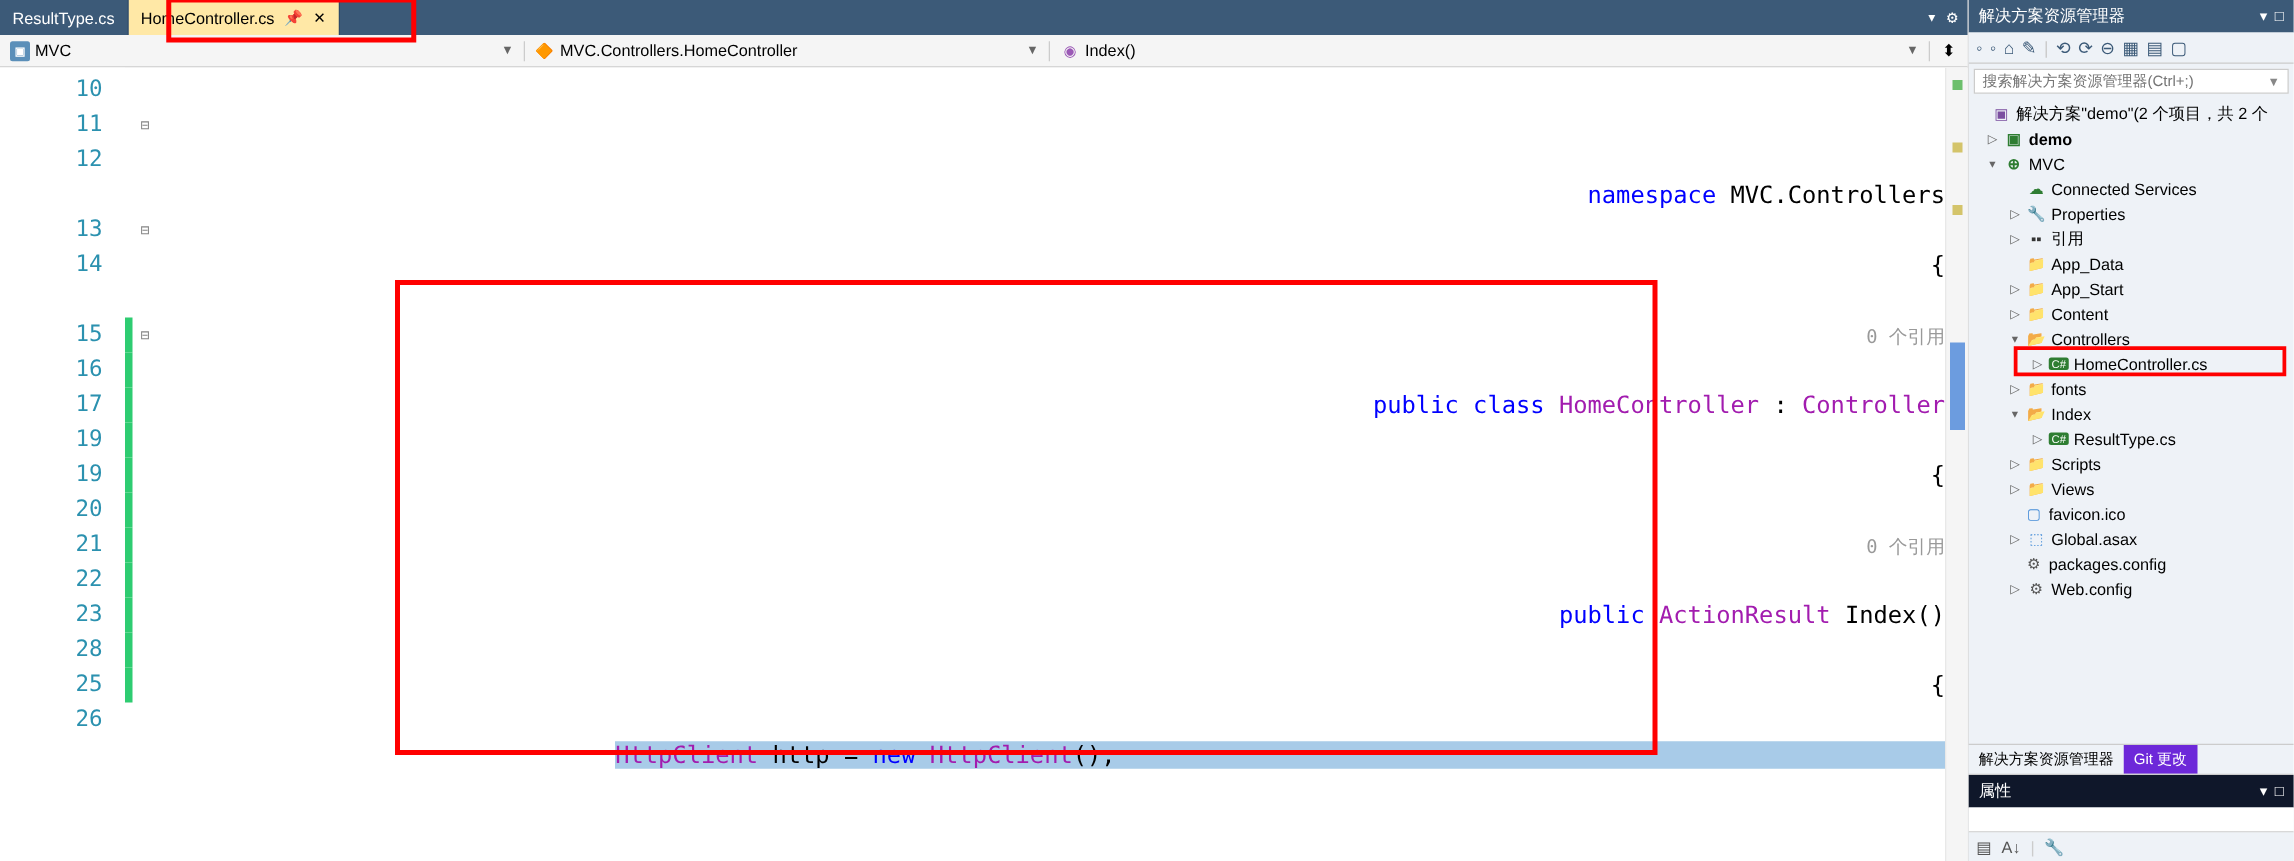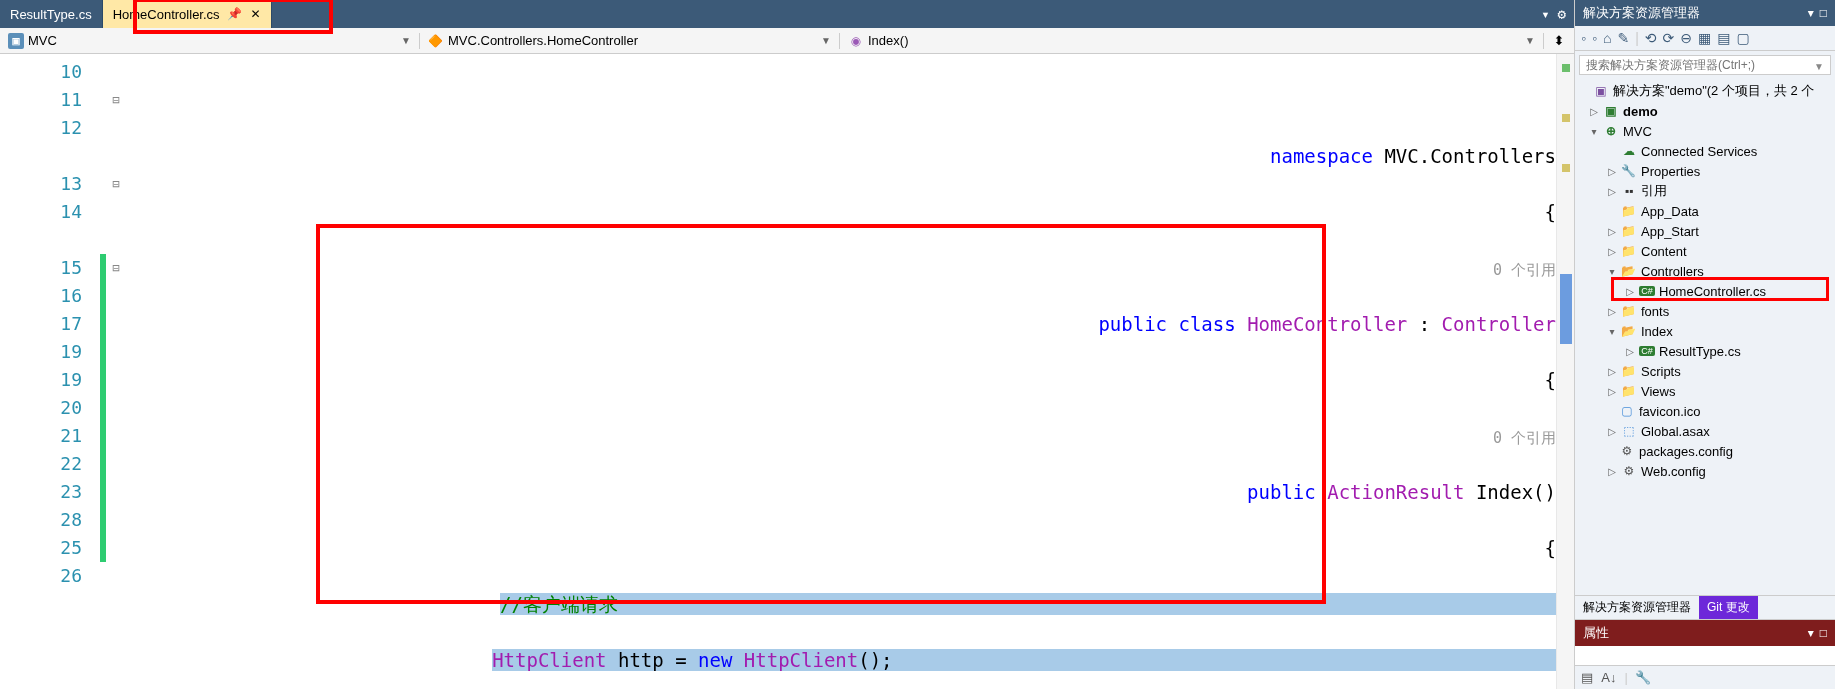--- a/index.html
+++ b/index.html
@@ -262,21 +262,21 @@
     .panel-tab {
       padding: 3px 8px;
       cursor: pointer;
       background: #eef2f7;
     }
     .panel-tab.active {
       background: #6d28d9;
       color: #fff;
     }
     .props-header {
-      background: #7f1d1d;
+      background: #0f172a;
       color: #fff;
       padding: 4px 8px;
       display: flex;
       justify-content: space-between;
       align-items: center;
     }
     .props-toolbar {
       display: flex;
       gap: 8px;
       padding: 4px 6px;
@@ -398,21 +398,20 @@
     <div class="code">
 <span class="line"></span>
 <span class="line"><span class="kw">namespace</span><span> MVC.Controllers</span></span>
 <span class="line"><span>{</span></span>
 <span class="line">    <span class="ref-lens">0 个引用</span></span>
 <span class="line">    <span class="kw">public</span> <span class="kw">class</span> <span class="type">HomeController</span><span> : </span><span class="type">Controller</span></span>
 <span class="line">    <span>{</span></span>
 <span class="line">        <span class="ref-lens">0 个引用</span></span>
 <span class="line">        <span class="kw">public</span> <span class="type">ActionResult</span><span> Index()</span></span>
 <span class="line">        <span>{</span></span>
-<span class="line">            <span class="sel"><span class="comment">//客户端请求</span>                                                                                  </span></span>
 <span class="line">            <span class="sel"><span class="type">HttpClient</span><span> http = </span><span class="kw">new</span> <span class="type">HttpClient</span><span>();</span>                                                          </span></span>
 
 
 
 
 
 
 
 
       <div class="code-highlight-box"></div>

